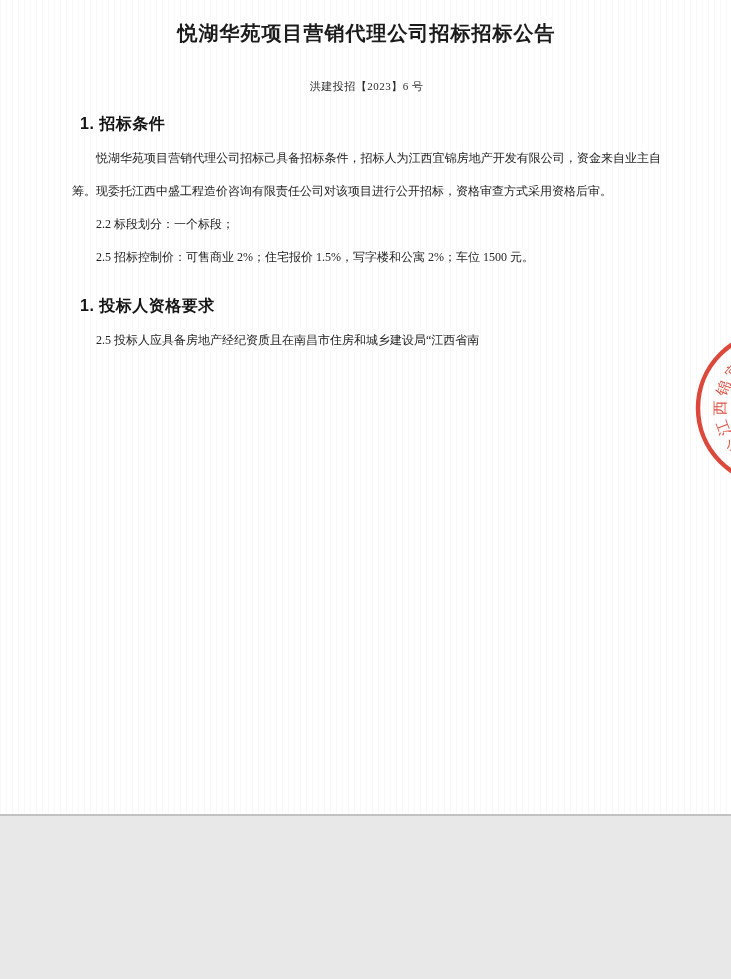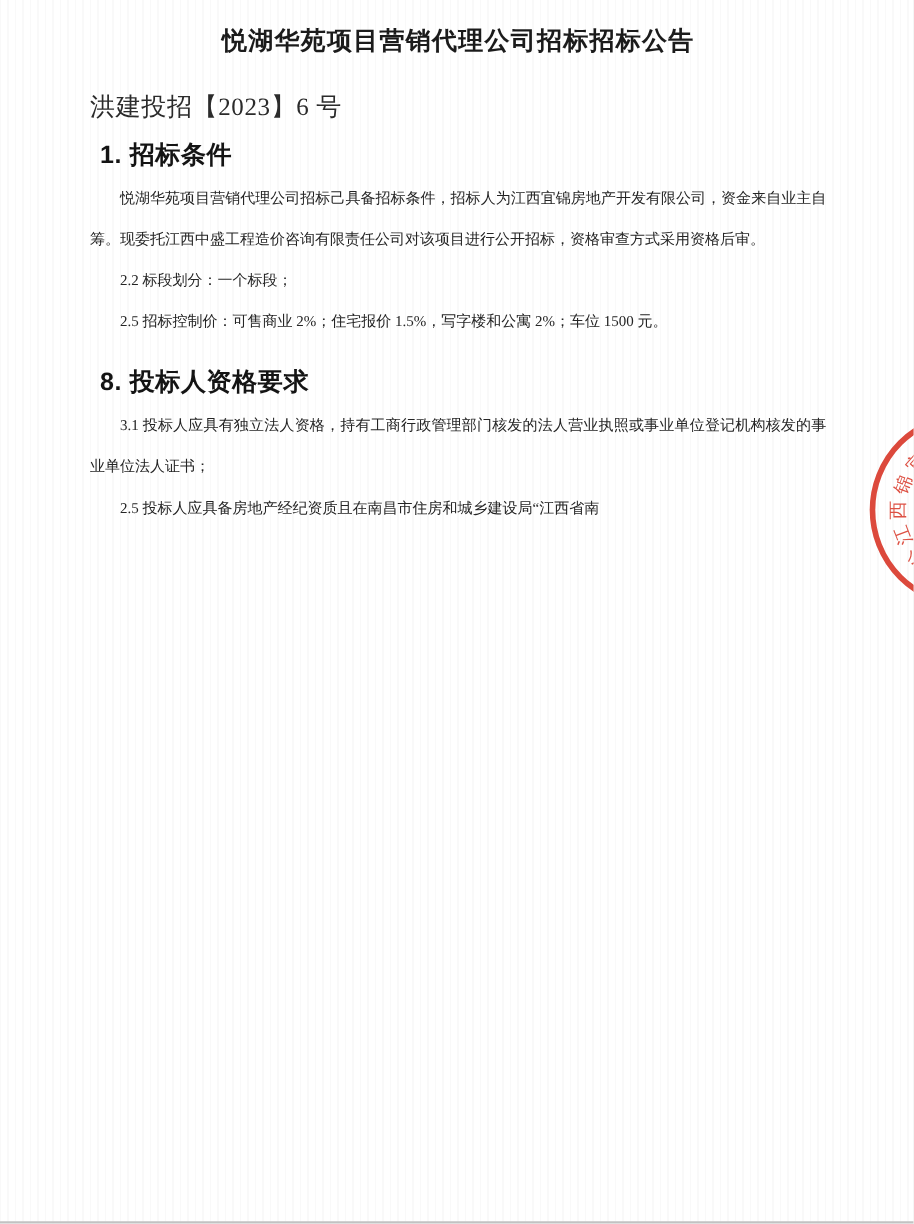--- a/index.html
+++ b/index.html
@@ -1,18 +1,18 @@
 <!DOCTYPE html>
 <html><head>
 <meta charset="utf-8">
 <style>
   html,body { margin:0; padding:0; background:#e8e8e8; }
   .page {
     position:relative;
-    width:731px; height:979px;
+    width:731px; height:816px;
     margin:0 auto;
     background:#ffffff;
     overflow:hidden;
     font-family:"Liberation Serif","DejaVu Serif",serif;
     color:#232323;
   }
   
   .page::before {
     content:"";
     position:absolute; inset:0;
@@ -30,30 +30,31 @@
     text-align:center;
     font-family:"Liberation Sans","DejaVu Sans",sans-serif;
     font-weight:700;
     font-size:20px;
     line-height:30px;
     letter-spacing:1px;
     color:#1b1b1b;
     margin:0;
   }
   .doc-number {
-    font-size:20px;
+    text-align:center;
+    font-size:11px;
     line-height:22px;
     margin-top:27px;
     color:#2b2b2b;
     letter-spacing:0.5px;
   }
   .section-heading {
     font-family:"Liberation Sans","DejaVu Sans",sans-serif;
     font-weight:700;
-    font-size:20px;
+    font-size:16px;
     line-height:24px;
     color:#141414;
     margin:20px 0 6px 8px;
     letter-spacing:0.5px;
   }
   .section-heading.first { margin-top:15px; }
   .para {
     font-size:12px;
     line-height:33px;
     text-align:justify;
@@ -89,22 +90,21 @@
       <div class="section-heading first">1. 招标条件</div>
       <p class="para">悦湖华苑项目营销代理公司招标己具备招标条件，招标人为江西宜锦房地产开发有限公司，资金来自业主自筹。现委托江西中盛工程造价咨询有限责任公司对该项目进行公开招标，资格审查方式采用资格后审。</p>
     </div>
 
     <div>
       <p class="para">2.2 标段划分：一个标段；</p>
       <p class="para">2.5 招标控制价：可售商业 2%；住宅报价 1.5%，写字楼和公寓 2%；车位 1500 元。</p>
     </div>
 
     <div>
-      <div class="section-heading">8. 投标人资格要求</div>
-      <p class="para">3.1 投标人应具有独立法人资格，持有工商行政管理部门核发的法人营业执照或事业单位登记机构核发的事业单位法人证书；</p>
+      <div class="section-heading">1. 投标人资格要求</div>
       <p class="para">2.5 投标人应具备房地产经纪资质且在南昌市住房和城乡建设局“江西省南</p>
     </div>
 
   </div>
 
   <svg class="seal" viewBox="0 0 220 220">
     <circle cx="110" cy="110" r="76" fill="none" stroke="#d93a2b" stroke-width="4.5" opacity="0.92"></circle>
     <g fill="#d93a2b" opacity="0.88" font-size="15" font-family="Liberation Sans, DejaVu Sans, sans-serif" text-anchor="middle" dominant-baseline="central">
       <text x="69" y="73" transform="rotate(-48 69 73)">宜</text>
       <text x="59" y="90" transform="rotate(-69 59 90)">锦</text>

